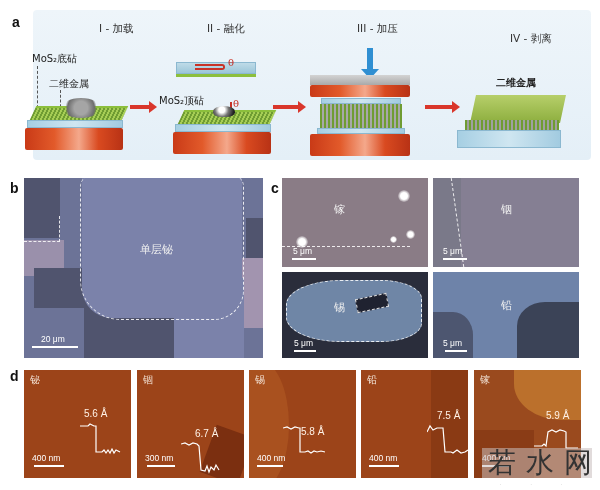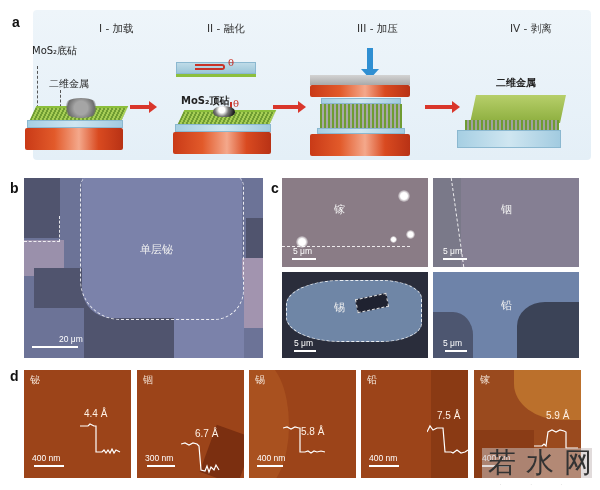--- a/index.html
+++ b/index.html
@@ -46,38 +46,38 @@
 </style>
 </head>
 <body>
 
 <div class="panel-letter" style="left:12px; top:14px;">a</div>
 <div id="panel-a">
 
   <div class="step-title" style="left:42px; top:12px;">I - 加载</div>
   <div class="step-title" style="left:150px; top:12px;">II - 融化</div>
   <div class="step-title" style="left:300px; top:12px;">III - 加压</div>
-  <div class="step-title" style="left:453px; top:12px;">IV - 剥离</div>
-
-  <div class="lbl" style="left:-1px; top:34px;">MoS₂底砧</div>
+  <div class="step-title" style="left:453px; top:22px;">IV - 剥离</div>
+
+  <div class="lbl" style="left:-1px; top:42px;">MoS₂底砧</div>
   <div class="lbl" style="left:16px; top:67px;">二维金属</div>
   <div class="abs" style="left:4px; top:56px; width:0; height:52px; border-left:1px dashed #555;"></div>
   <div class="abs" style="left:27px; top:80px; width:0; height:22px; border-left:1px dashed #555;"></div>
   <div class="grass" style="left:0px; top:96px; width:92px; height:14px; transform:skewX(-25deg);"></div>
   <div class="powder" style="left:28px; top:88px; width:40px; height:20px;"></div>
   <div class="slab-blue" style="left:-6px; top:110px; width:96px; height:8px;"></div>
   <div class="slab-red" style="left:-8px; top:118px; width:98px; height:22px;"></div>
 
   <div class="arrow-red" style="left:97px; top:95px; width:20px;"></div>
 
   <div class="slab-blue" style="left:143px; top:52px; width:80px; height:12px; background:linear-gradient(180deg,#bfdbe8,#9cc6d8);"></div>
   <div class="abs" style="left:143px; top:64px; width:80px; height:3px; background:#8cbf3c;"></div>
   <div class="theta" style="left:195px; top:47px;">θ</div>
   <div class="abs" style="left:162px; top:54px; width:30px; height:6px; border:2px solid #c83127; border-left:none; border-radius:0 6px 6px 0;"></div>
-  <div class="lbl" style="left:148px; top:84px;font-weight:bold;">MoS₂顶砧</div>
+  <div class="lbl" style="left:126px; top:84px;">MoS₂顶砧</div>
   <div class="theta" style="left:200px; top:88px;">θ</div>
   <div class="abs" style="left:197px; top:92px; width:2px; height:10px; background:#c83127;"></div>
   <div class="grass" style="left:148px; top:100px; width:92px; height:14px; transform:skewX(-25deg);"></div>
   <div class="abs" style="left:180px; top:96px; width:22px; height:11px; border-radius:50% 50% 40% 40%; background:radial-gradient(circle at 40% 35%,#fff 0 20%,#777 45%,#222 80%);"></div>
   <div class="slab-blue" style="left:142px; top:114px; width:96px; height:8px;"></div>
   <div class="slab-red" style="left:140px; top:122px; width:98px; height:22px;"></div>
 
   <div class="arrow-red" style="left:240px; top:95px; width:26px;"></div>
 
   <div class="blue-arrow" style="left:334px; top:38px;"></div>
@@ -103,21 +103,21 @@
   <div class="region-dark" style="left:10px; top:90px; width:60px; height:40px;"></div>
   <div class="region-dark" style="left:60px; top:130px; width:100px; height:50px;"></div>
   <div class="region-dark" style="left:222px; top:40px; width:17px; height:40px;"></div>
   <div class="region-pink" style="left:215px; top:80px; width:24px; height:70px; opacity:0.7;"></div>
   <div class="region-main" style="left:58px; top:0; width:160px; height:140px; border-radius:0 0 40px 30px;"></div>
   <div class="region-main" style="left:150px; top:100px; width:70px; height:80px;"></div>
   <div class="dash" style="left:56px; top:-2px; width:164px; height:144px; border-radius:10px 10px 30px 40px; border-top:none;"></div>
   <div class="dash" style="left:0px; top:38px; width:36px; height:26px; border-left:none; border-top:none;"></div>
   <div class="img-text" style="left:116px; top:64px;">单层铋</div>
   <div class="scalebar" style="left:8px; top:168px; width:46px;"></div>
-  <div class="scale-lbl" style="left:35px; top:156px;">20 μm</div>
+  <div class="scale-lbl" style="left:17px; top:156px;">20 μm</div>
 </div>
 
 <div class="panel-letter" style="left:271px; top:180px;">c</div>
 
 <div class="c-tile" style="left:282px; top:178px; width:146px; height:89px; background:#8a7c86;">
   <div class="img-text" style="left:52px; top:24px;">镓</div>
   <div class="spot" style="left:116px; top:12px; width:12px; height:12px;"></div>
   <div class="spot" style="left:14px; top:58px; width:12px; height:12px;"></div>
   <div class="spot" style="left:124px; top:52px; width:9px; height:9px;"></div>
   <div class="spot" style="left:108px; top:58px; width:7px; height:7px;"></div>
@@ -147,21 +147,21 @@
   <div class="abs" style="left:0px; top:40px; width:40px; height:46px; background:#4d5670; border-radius:0 50% 0 0;"></div>
   <div class="img-text" style="left:68px; top:26px;">铅</div>
   <div class="scalebar" style="left:12px; top:78px; width:22px;"></div>
   <div class="scale-lbl" style="left:10px; top:66px;">5 μm</div>
 </div>
 
 <div class="panel-letter" style="left:10px; top:368px;">d</div>
 
 <div class="d-tile" style="left:24px;">
   <div class="d-label">铋</div>
-  <div class="d-height" style="left:60px; top:38px;">4.4 Å</div>
+  <div class="d-height" style="left:60px; top:38px;">5.6 Å</div>
   <svg class="d-trace" style="left:56px; top:52px;" width="45" height="40">
     <polyline points="0,4 8,4 10,2 14,4 16,4 16,30 22,30 24,28 26,31 28,28 30,31 32,27 34,31 36,28 40,30" fill="none" stroke="#fff" stroke-width="1.2"></polyline>
   </svg>
   <div class="scalebar" style="left:10px; top:95px; width:30px;"></div>
   <div class="scale-lbl" style="left:8px; top:83px;">400 nm</div>
 </div>
 
 <div class="d-tile" style="left:137px;">
   <div class="abs" style="left:70px; top:60px; width:40px; height:50px; background:#7b2f10; transform:rotate(20deg);"></div>
   <div class="d-label">锢</div>

